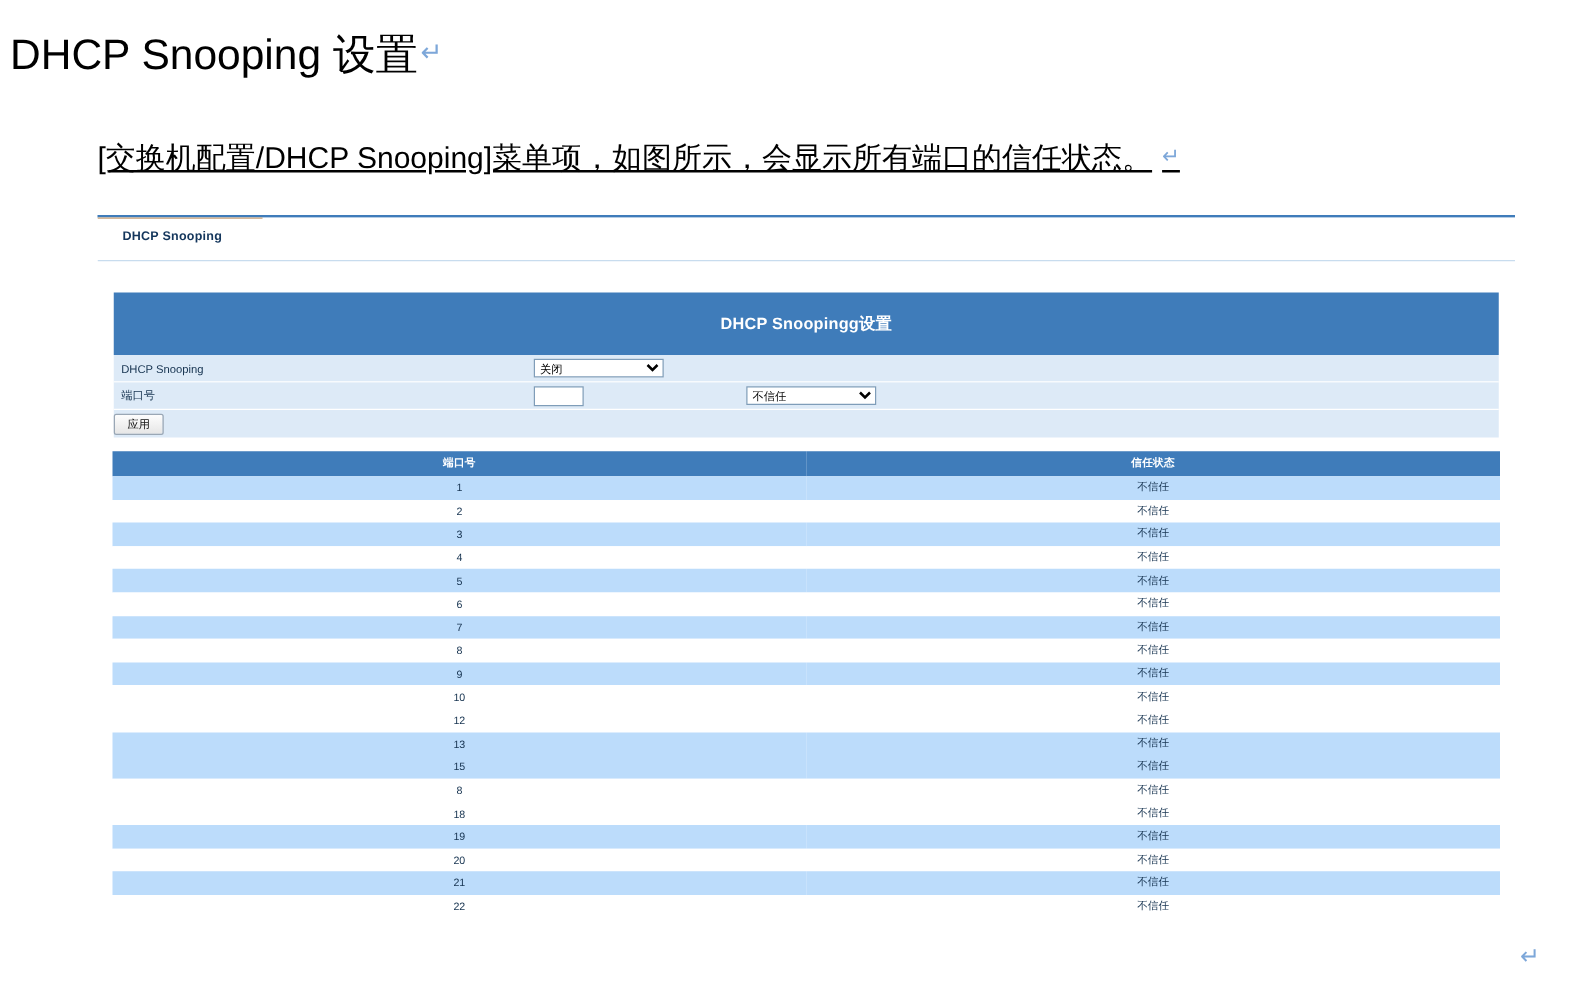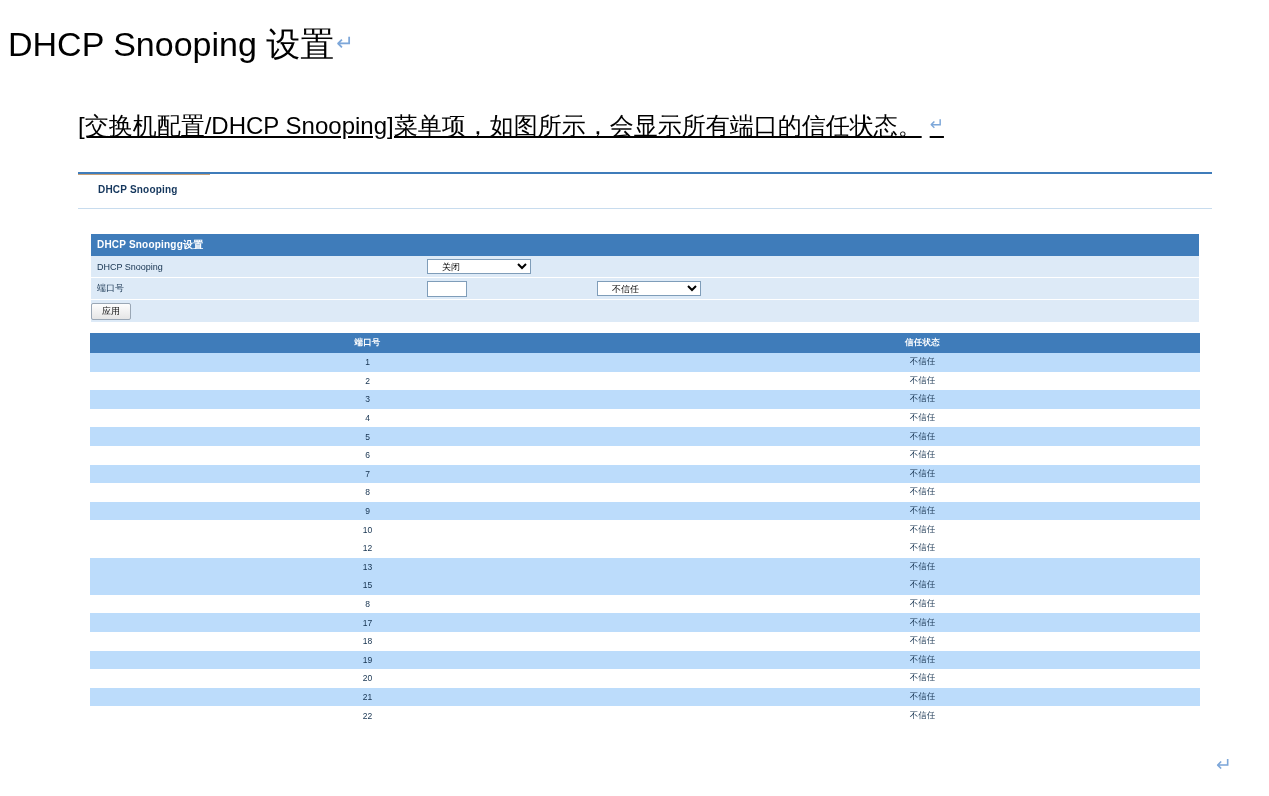--- a/index.html
+++ b/index.html
@@ -98,23 +98,24 @@
 
   
   .panel {
     margin: 24px 12px 0 12px;
     border: 1px solid #ffffff;
   }
   .section-bar {
     background: #3f7cba;
     color: #ffffff;
     font-weight: bold;
-    font-size: 10px;
-    padding: 4px 6px;
+    font-size: 13px;
+    padding: 16px 6px;
     letter-spacing: .2px;
+    text-align: center;
   }
   .form-row {
     display: flex;
     align-items: center;
     background: #ddeaf7;
     height: 21px;
     padding: 0 6px;
     border-bottom: 1px solid #ffffff;
     font-size: 9px;
     color: #15324f;
@@ -124,21 +125,21 @@
   }
   .field-cell {
     width: 170px;
     display: flex;
     align-items: center;
   }
   select.sel {
     font-family: "Liberation Sans", sans-serif;
     font-size: 9px;
     height: 15px;
-    padding: 0 10px;
+    padding: 0 0;
     border: 1px solid #7f9db9;
     background: #ffffff;
     width: 104px;
   }
   select.sel-wide { width: 104px; }
   input.txt {
     font-family: "Liberation Sans", sans-serif;
     font-size: 9px;
     height: 12px;
     width: 34px;
@@ -292,24 +293,20 @@
           <td class="col-state">不信任</td>
         </tr>
         <tr class="odd">
           <td class="col-port">15</td>
           <td class="col-state">不信任</td>
         </tr>
         <tr class="even">
           <td class="col-port">8</td>
           <td class="col-state">不信任</td>
         </tr>
-        <tr class="odd">
-          <td class="col-port">17</td>
-          <td class="col-state">不信任</td>
-        </tr>
         <tr class="even">
           <td class="col-port">18</td>
           <td class="col-state">不信任</td>
         </tr>
         <tr class="odd">
           <td class="col-port">19</td>
           <td class="col-state">不信任</td>
         </tr>
         <tr class="even">
           <td class="col-port">20</td>

